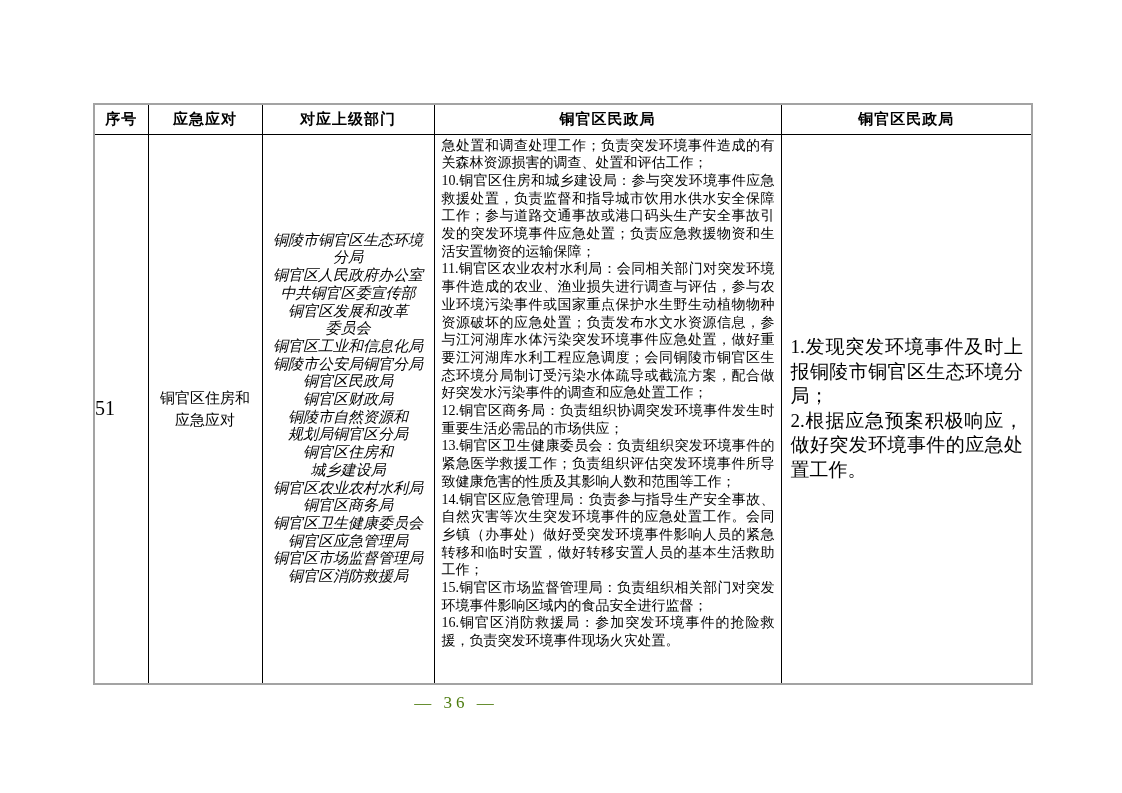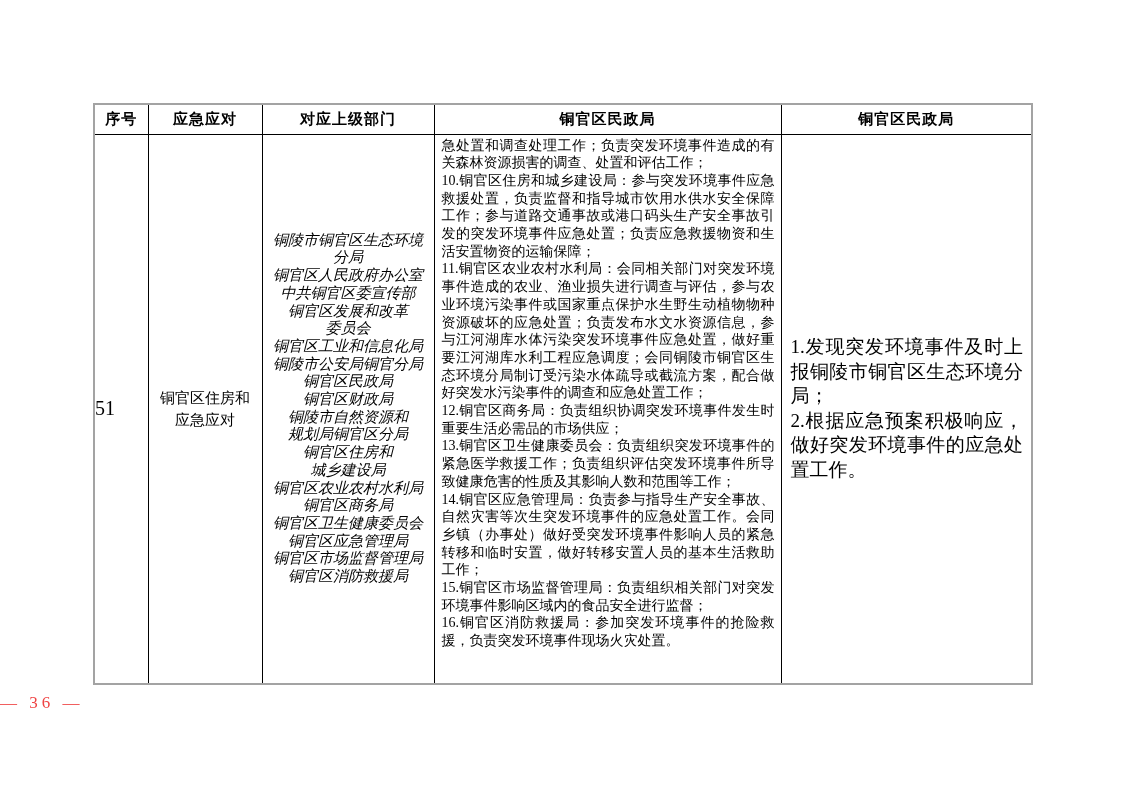--- a/index.html
+++ b/index.html
@@ -88,23 +88,23 @@
     font-size: 19px;
     line-height: 24.5px;
     text-align: justify;
     white-space: pre-line;
   }
   .page-footer {
     position: absolute;
     left: 0;
     top: 693px;
     width: 912px;
-    text-align: left;
+    text-align: center;
     font-size: 17px;
-    color: #ef4444;
+    color: #4d7c0f;
     letter-spacing: 4px;
   }
 </style>
 </head>
 <body>
 
 <div class="page">
 
   <table class="doc-table">
     <colgroup>

